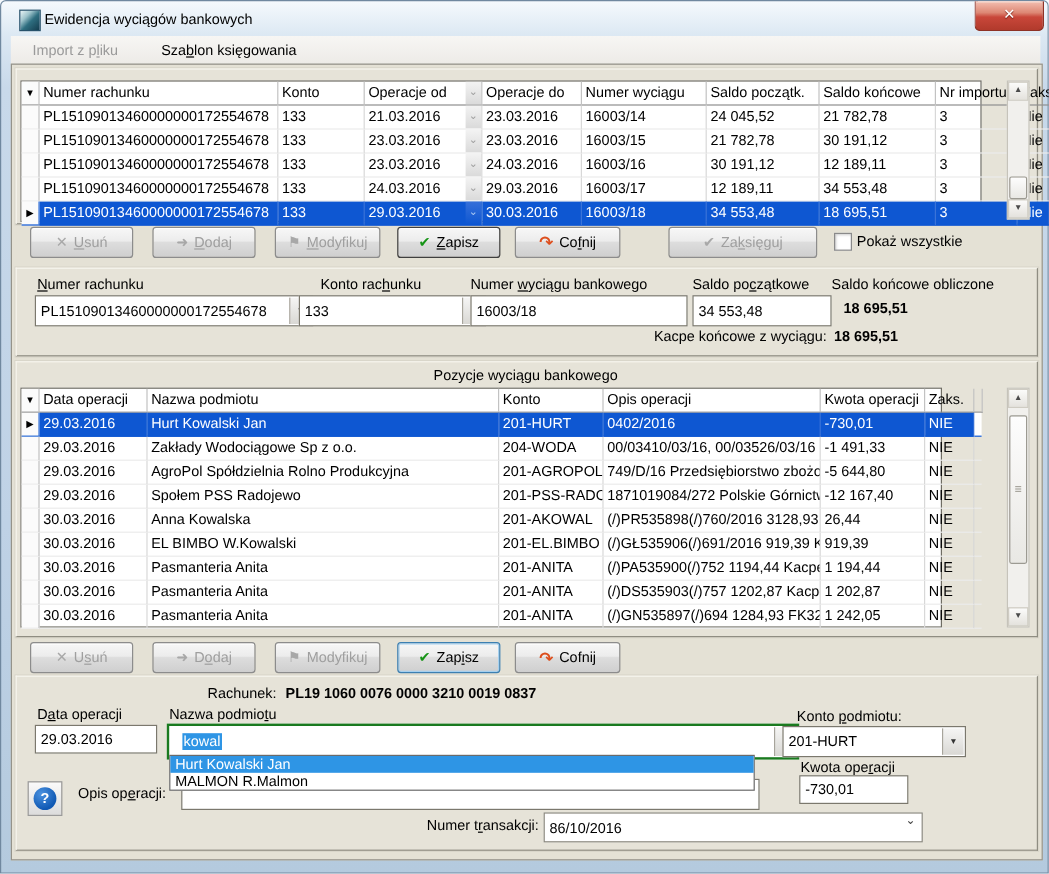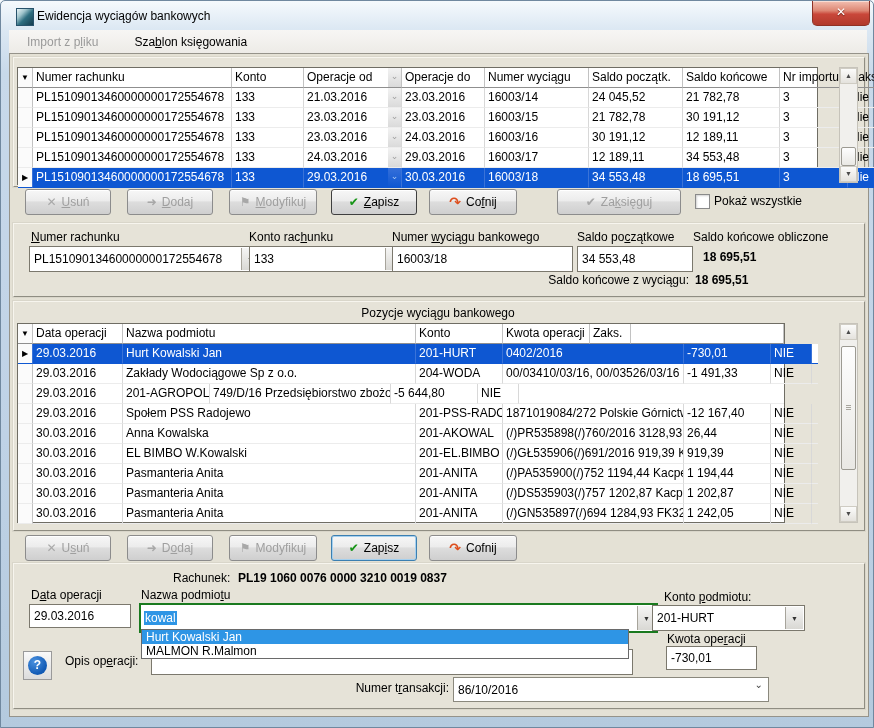--- a/index.html
+++ b/index.html
@@ -62,21 +62,21 @@
   .ic-check{color:#169416;font-weight:bold}
   .ic-undo{color:#dd4f1e;font-weight:bold;font-size:14px}
   .chk{position:absolute;width:13px;height:13px;background:#fff;border:1px solid #8a8a8a;
        box-shadow:inset 1px 1px 2px rgba(0,0,0,.18)}
   
   .input,.combo{position:absolute;height:24px;background:#fff;border:1px solid #7b786d;
        display:flex;align-items:center;padding:0 4px;overflow:hidden;white-space:nowrap}
   .combo{padding-right:18px}
   .dd{position:absolute;right:1px;top:1px;bottom:1px;width:17px;display:flex;align-items:center;justify-content:center;
       background:linear-gradient(180deg,#f5f5f4,#d9d8d4);border-left:1px solid #a7a49b;font-size:7px;color:#333}
-  .combo.green{border:2px solid #1a7a1f;padding-left:3px}
+  .combo.green{border:2px solid #1a7a1f;padding-left:11px}
   .selhl{background:#2e95e5;color:#fff;padding:0 1px}
   .ddlist{position:absolute;left:140px;top:628px;width:486px;background:#fff;border:1px solid #6a6a6a;z-index:60}
   .ddi{height:14px;line-height:14px;padding:0 4px;white-space:nowrap;overflow:hidden}
   .ddi.hl{background:#2e95e5;color:#fff}
   .helpbtn{position:absolute;left:22px;top:650px;width:27px;height:27px;border:1px solid #9a9a9a;
        background:linear-gradient(180deg,#fafafa,#dcdcdc);display:flex;align-items:center;justify-content:center}
   .helpcirc{width:19px;height:19px;border-radius:50%;background:radial-gradient(circle at 35% 30%,#4b92e0,#1059b4 70%);
        color:#fff;font-weight:bold;text-align:center;line-height:19px;font-size:12px}
   .flatcombo{position:absolute;left:452px;top:676px;width:292px;height:23px;background:#fff;border:1px solid #8a887d;
        display:flex;align-items:center;padding:0 18px 0 4px;overflow:hidden}
@@ -207,47 +207,48 @@
     </div>
   <div class="chk" style="left:694px;top:193px"></div>
   <div class="lbl" style="left:713px;top:193px">Pokaż wszystkie</div>
 
   <div class="panel" style="top:222px;height:72px"></div>
   <div class="lbl" style="left:30px;top:229px"><u>N</u>umer rachunku</div>
   <div class="combo" style="left:28px;top:245px;width:208px">
       <span>PL15109013460000000172554678</span>
       <span class="dd">▼</span>
     </div>
-  <div class="lbl" style="left:248px;top:229px">Konto rac<u>h</u>unku</div>
+  <div class="lbl" style="left:266px;top:229px">Konto rac<u>h</u>unku</div>
   <div class="combo" style="left:248px;top:245px;width:132px">
       <span>133</span>
       <span class="dd">▼</span>
     </div>
   <div class="lbl" style="left:391px;top:229px">Numer <u>w</u>yciągu bankowego</div>
   <div class="input" style="left:391px;top:245px;width:171px">
       <span>16003/18</span>
     </div>
   <div class="lbl" style="left:576px;top:229px">Saldo po<u>c</u>zątkowe</div>
   <div class="input" style="left:576px;top:245px;width:106px">
       <span>34 553,48</span>
     </div>
   <div class="lbl" style="left:692px;top:229px">Saldo końcowe obliczone</div>
   <div class="lbl bold" style="left:702px;top:249px">18 695,51</div>
-  <div class="lbl" style="left:460px;top:272px;width:228px;text-align:right">Saldo końcowe z wyciągu:</div>
+  <div class="lbl" style="left:460px;top:272px;width:228px;text-align:right">Kacpe końcowe z wyciągu:</div>
   <div class="lbl bold" style="left:694px;top:272px">18 695,51</div>
 
   <div class="panel" style="top:300px;height:228px"></div>
   <div class="ptitle">Pozycje wyciągu bankowego</div>
 
   <div class="grid" style="left:16px;top:322px;width:766px;height:198px">
     <div class="gh">
       <div class="gc ind">▼</div>
       <div class="gc v-data">Data operacji</div>
       <div class="gc v-nazwa">Nazwa podmiotu</div>
       <div class="gc v-konto">Konto</div>
+      <div class="gc v-opis">Opis operacji</div>
       <div class="gc v-kwota">Kwota operacji</div>
       <div class="gc v-zak">Zaks.</div>
       <div class="gc v-fill"></div>
     </div>
     <div class="gr sel">
       <div class="gc ind">▶</div>
       <div class="gc v-data">29.03.2016</div>
       <div class="gc v-nazwa">Hurt Kowalski Jan</div>
       <div class="gc v-konto">201-HURT</div>
       <div class="gc v-opis">0402/2016</div>
@@ -261,20 +262,21 @@
       <div class="gc v-nazwa">Zakłady Wodociągowe Sp z o.o.</div>
       <div class="gc v-konto">204-WODA</div>
       <div class="gc v-opis">00/03410/03/16, 00/03526/03/16</div>
       <div class="gc v-kwota num">-1 491,33</div>
       <div class="gc v-zak">NIE</div>
       <div class="gc v-fill"></div>
     </div>
     <div class="gr">
       <div class="gc ind"></div>
       <div class="gc v-data">29.03.2016</div>
+      <div class="gc v-nazwa">AgroPol Spółdzielnia Rolno Produkcyjna</div>
       <div class="gc v-konto">201-AGROPOL</div>
       <div class="gc v-opis">749/D/16 Przedsiębiorstwo zbożo</div>
       <div class="gc v-kwota num">-5 644,80</div>
       <div class="gc v-zak">NIE</div>
       <div class="gc v-fill"></div>
     </div>
     <div class="gr">
       <div class="gc ind"></div>
       <div class="gc v-data">29.03.2016</div>
       <div class="gc v-nazwa">Społem PSS Radojewo</div>

